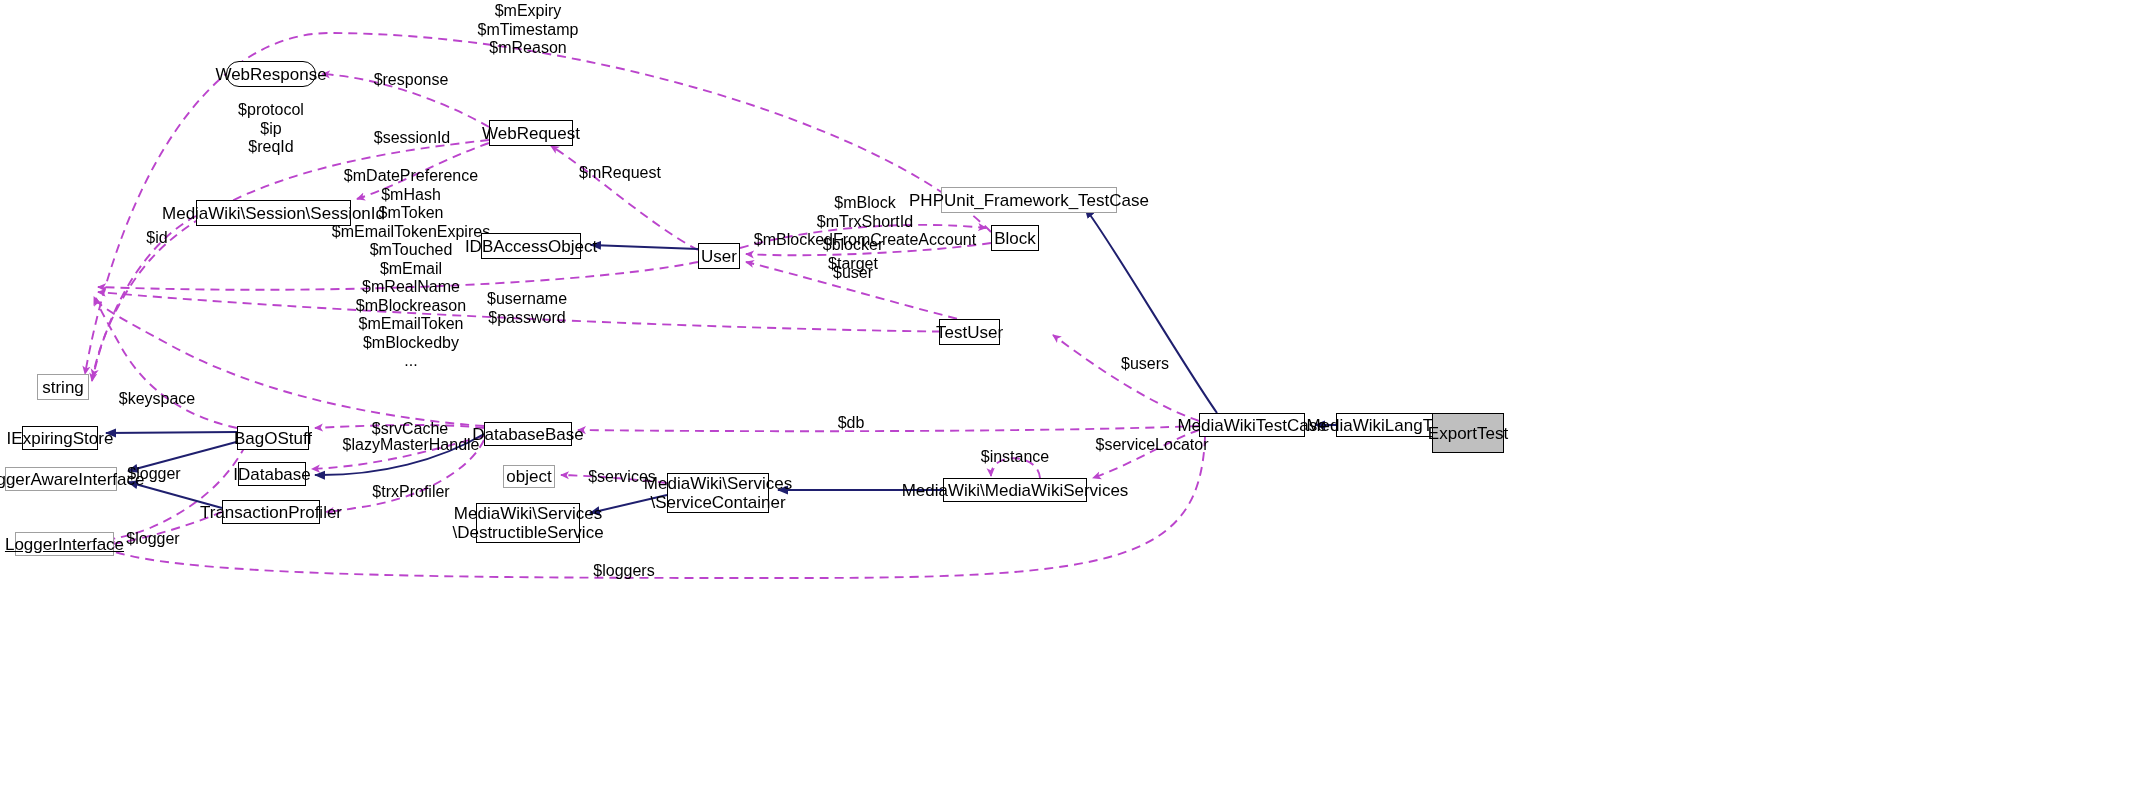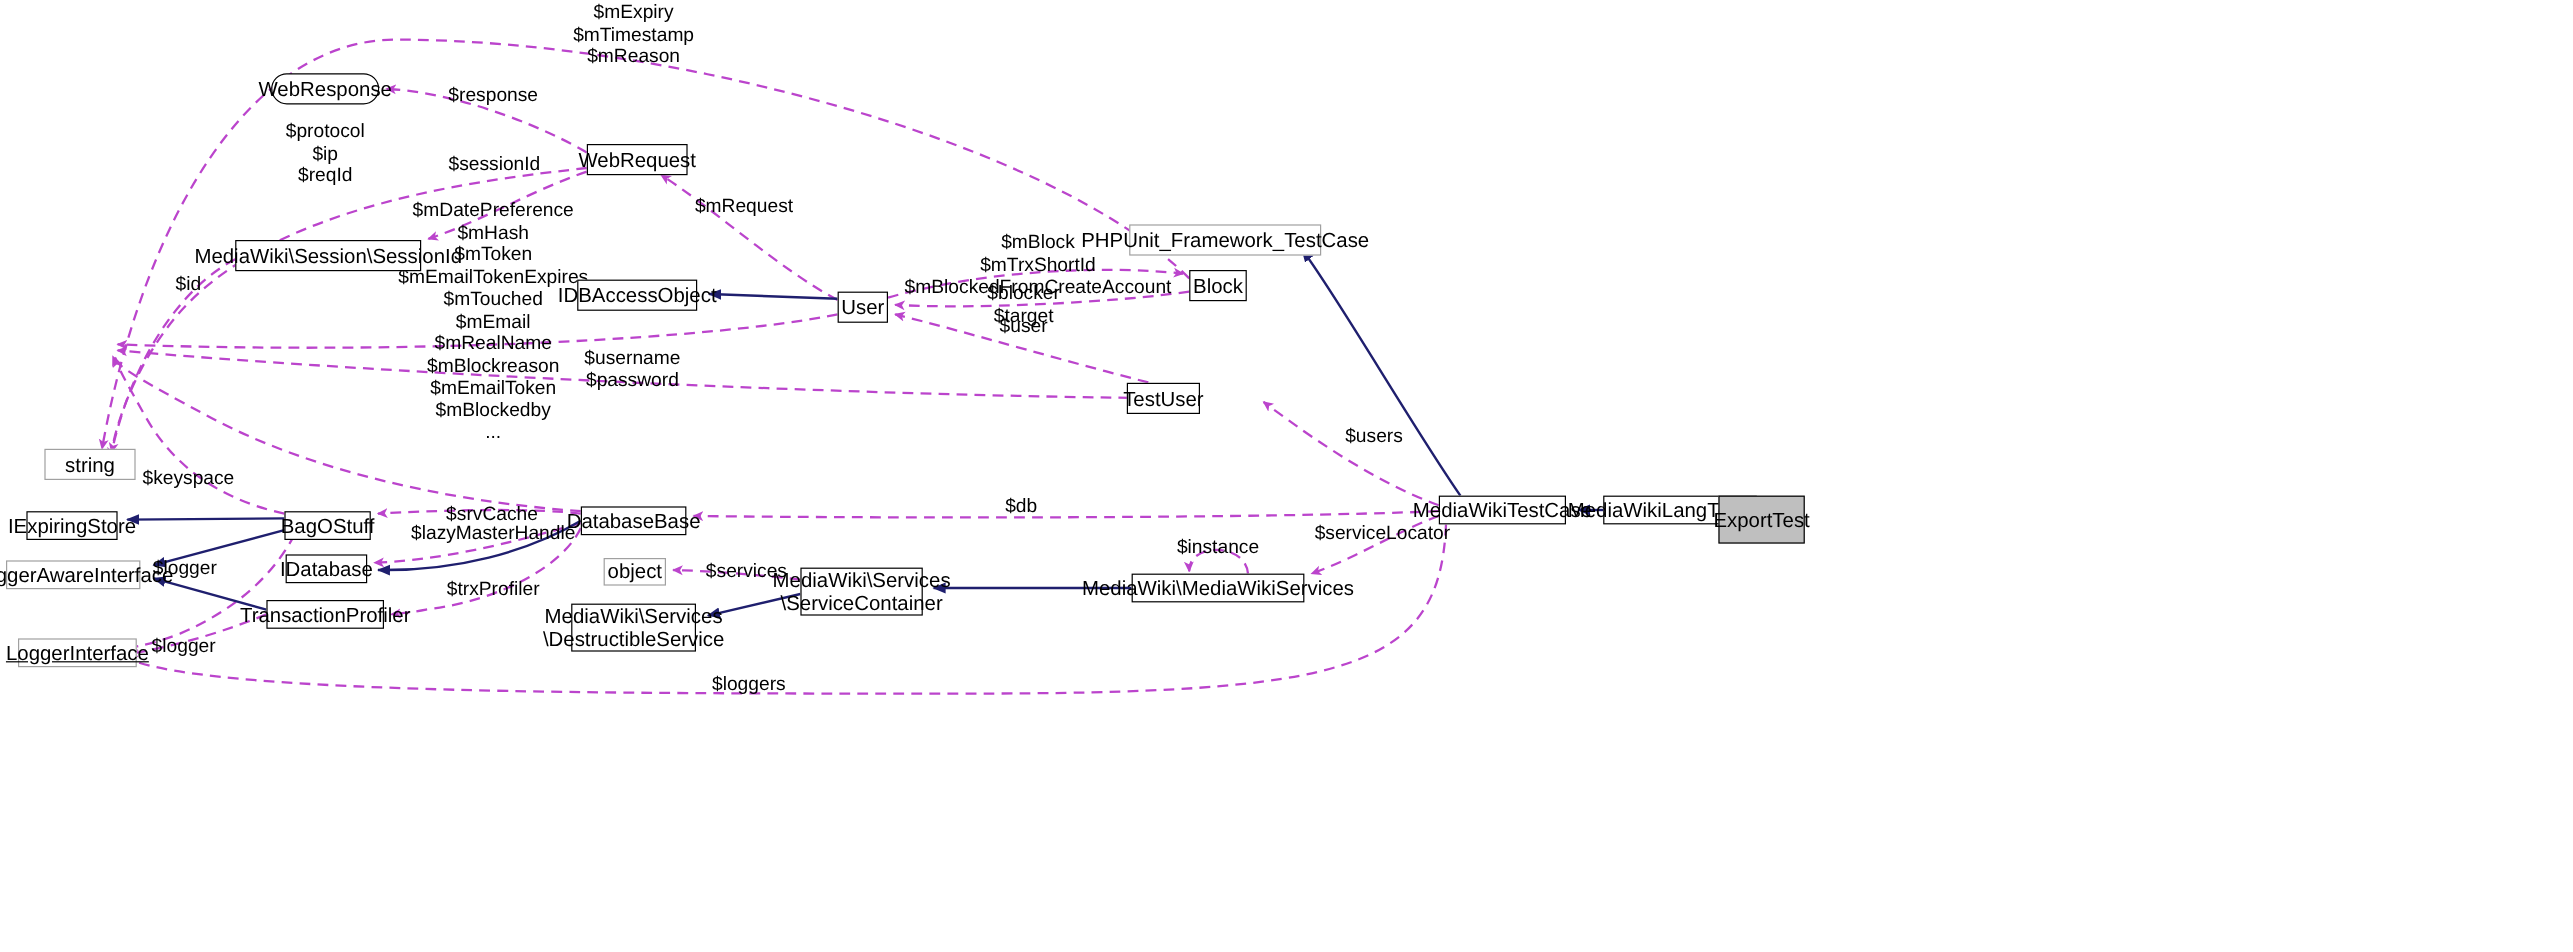--- a/index.html
+++ b/index.html
@@ -140,21 +140,21 @@
       <path d="M667,495 L590,513"></path>
 
       <path d="M943,490 L778,490"></path>
 
       <path d="M1336,425 L1315,425"></path>
 
       <path d="M1494,425 L1474,425"></path>
     </g>
   </svg>
 
-  <div class="uml-node interface" style="left:37px;top:374px;width:76px;height:26px;">
+  <div class="uml-node interface" style="left:37px;top:374px;width:52px;height:26px;">
     <span>string</span>
   </div>
 
   <div class="uml-node" style="left:226px;top:61px;width:90px;height:26px;border-radius:13px;">
     <span>WebResponse</span>
   </div>
 
   <div class="uml-node" style="left:489px;top:120px;width:84px;height:26px;">
     <span>WebRequest</span>
   </div>
@@ -164,21 +164,21 @@
   </div>
 
   <div class="uml-node" style="left:481px;top:233px;width:100px;height:26px;">
     <span>IDBAccessObject</span>
   </div>
 
   <div class="uml-node" style="left:698px;top:243px;width:42px;height:26px;">
     <span>User</span>
   </div>
 
-  <div class="uml-node interface" style="left:941px;top:187px;width:160px;height:26px;">
+  <div class="uml-node interface" style="left:941px;top:187px;width:176px;height:26px;">
     <span>PHPUnit_Framework_TestCase</span>
   </div>
 
   <div class="uml-node" style="left:991px;top:225px;width:48px;height:26px;">
     <span>Block</span>
   </div>
 
   <div class="uml-node" style="left:939px;top:319px;width:61px;height:26px;">
     <span>TestUser</span>
   </div>

